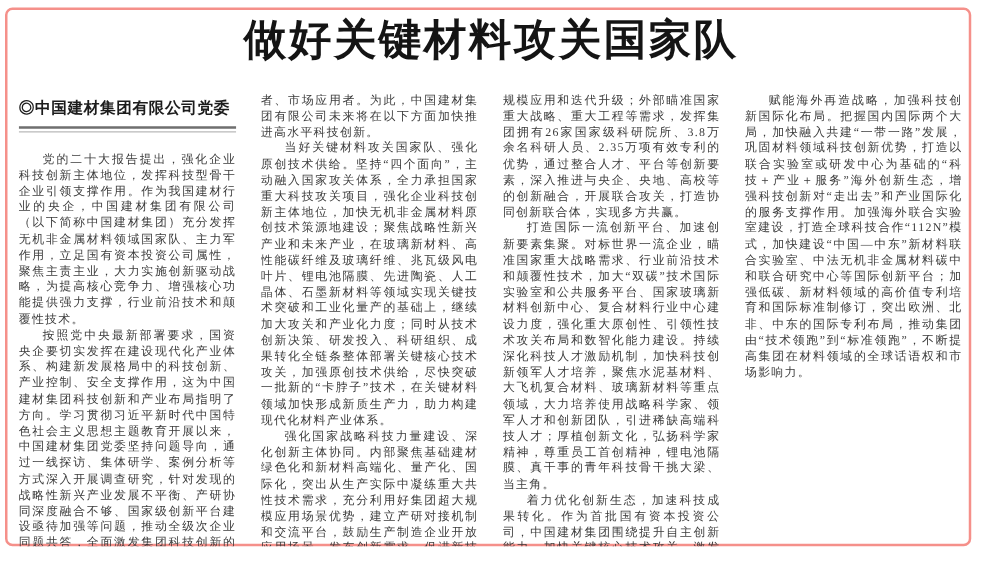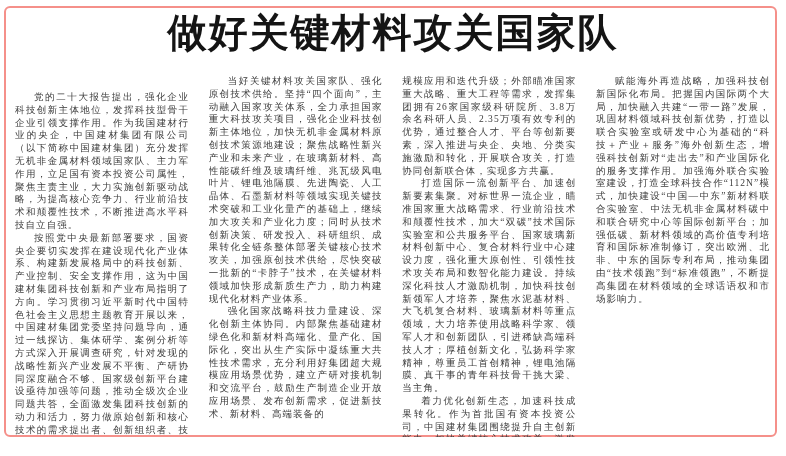--- a/index.html
+++ b/index.html
@@ -15,21 +15,21 @@
     left:4px;top:6px;
     width:773px;height:431px;
     border:2px solid #f5908a;
     border-radius:6px;
     box-sizing:border-box;
   }
   .title{
     position:absolute;
     left:0;top:10px;width:786px;
     text-align:center;
-    font-size:39px;
+    font-size:34px;
     font-weight:700;
     letter-spacing:2px;
     color:#141414;
     margin:0;
     line-height:46px;
   }
   .content{
     position:absolute;
     left:15px;top:75px;
     width:755px;height:362px;
@@ -72,36 +72,43 @@
 </head>
 <body style="background: rgb(255, 255, 255);">
 
 <div class="frame" style="border-color: rgb(245, 144, 138);"></div>
 
 <h1 class="title" style="color: rgb(20, 20, 20);">做好关键材料攻关国家队</h1>
 
 <div class="content">
 
   <div class="col">
+    <div class="byline-wrap">
+      <div class="byline">
+        <span>◎</span><span>中国建材集团有限公司党委</span>
+      </div>
+      <div class="byline-rule"></div>
+    </div>
     <div class="col-body">
-        <p class="para indent">党的二十大报告提出，强化企业科技创新主体地位，发挥科技型骨干企业引领支撑作用。作为我国建材行业的央企，中国建材集团有限公司（以下简称中国建材集团）充分发挥无机非金属材料领域国家队、主力军作用，立足国有资本投资公司属性，聚焦主责主业，大力实施创新驱动战略，为提高核心竞争力、行业前沿技术和颠覆性技术，不断推进高水平科技自立自强。</p>
+        <p class="para indent">党的二十大报告提出，强化企业科技创新主体地位，发挥科技型骨干企业引领支撑作用。作为我国建材行业的央企，中国建材集团有限公司（以下简称中国建材集团）充分发挥无机非金属材料领域国家队、主力军作用，立足国有资本投资公司属性，聚焦主责主业，大力实施创新驱动战略，为提高核心竞争力、增强核心功能提供强力支撑，行业前沿技术和颠覆性技术。</p>
         <p class="para indent">按照党中央最新部署要求，国资央企要切实发挥在建设现代化产业体系、构建新发展格局中的科技创新、产业控制、安全支撑作用，这为中国建材集团科技创新和产业布局指明了方向。学习贯彻习近平新时代中国特色社会主义思想主题教育开展以来，中国建材集团党委坚持问题导向，通过一线探访、集体研学、案例分析等方式深入开展调查研究，针对发现的战略性新兴产业发展不平衡、产研协同深度融合不够、国家级创新平台建设亟待加强等问题，推动全级次企业同题共答，全面激发集团科技创新的动力和活力，努力做原始创新和核心技术的需求提出者、创新组织者、技术供给</p>
       </div>
   </div>
 
   <div class="col">
     <div class="col-body flush">
+        <p class="para">者、市场应用者。为此，中国建材集团有限公司未来将在以下方面加快推进高水平科技创新。</p>
         <p class="para indent">当好关键材料攻关国家队、强化原创技术供给。坚持“四个面向”，主动融入国家攻关体系，全力承担国家重大科技攻关项目，强化企业科技创新主体地位，加快无机非金属材料原创技术策源地建设；聚焦战略性新兴产业和未来产业，在玻璃新材料、高性能碳纤维及玻璃纤维、兆瓦级风电叶片、锂电池隔膜、先进陶瓷、人工晶体、石墨新材料等领域实现关键技术突破和工业化量产的基础上，继续加大攻关和产业化力度；同时从技术创新决策、研发投入、科研组织、成果转化全链条整体部署关键核心技术攻关，加强原创技术供给，尽快突破一批新的“卡脖子”技术，在关键材料领域加快形成新质生产力，助力构建现代化材料产业体系。</p>
         <p class="para indent">强化国家战略科技力量建设、深化创新主体协同。内部聚焦基础建材绿色化和新材料高端化、量产化、国际化，突出从生产实际中凝练重大共性技术需求，充分利用好集团超大规模应用场景优势，建立产研对接机制和交流平台，鼓励生产制造企业开放应用场景、发布创新需求，促进新技术、新材料、高端装备的</p>
       </div>
   </div>
 
   <div class="col">
     <div class="col-body flush">
-        <p class="para">规模应用和迭代升级；外部瞄准国家重大战略、重大工程等需求，发挥集团拥有26家国家级科研院所、3.8万余名科研人员、2.35万项有效专利的优势，通过整合人才、平台等创新要素，深入推进与央企、央地、分类实施激励和转化，开展联合攻关，打造协同创新联合体，实现多方共赢。</p>
+        <p class="para">规模应用和迭代升级；外部瞄准国家重大战略、重大工程等需求，发挥集团拥有26家国家级科研院所、3.8万余名科研人员、2.35万项有效专利的优势，通过整合人才、平台等创新要素，深入推进与央企、央地、高校等的创新融合，开展联合攻关，打造协同创新联合体，实现多方共赢。</p>
         <p class="para indent">打造国际一流创新平台、加速创新要素集聚。对标世界一流企业，瞄准国家重大战略需求、行业前沿技术和颠覆性技术，加大“双碳”技术国际实验室和公共服务平台、国家玻璃新材料创新中心、复合材料行业中心建设力度，强化重大原创性、引领性技术攻关布局和数智化能力建设。持续深化科技人才激励机制，加快科技创新领军人才培养，聚焦水泥基材料、大飞机复合材料、玻璃新材料等重点领域，大力培养使用战略科学家、领军人才和创新团队，引进稀缺高端科技人才；厚植创新文化，弘扬科学家精神，尊重员工首创精神，锂电池隔膜、真干事的青年科技骨干挑大梁、当主角。</p>
         <p class="para indent">着力优化创新生态，加速科技成果转化。作为首批国有资本投资公司，中国建材集团围绕提升自主创新能力，加快关键核心技术攻关，激发科技创新动力活力等工作，制定中长期激励约束指导</p>
       </div>
   </div>
 
   <div class="col">
     <div class="col-body flush">
         <p class="para indent">赋能海外再造战略，加强科技创新国际化布局。把握国内国际两个大局，加快融入共建“一带一路”发展，巩固材料领域科技创新优势，打造以联合实验室或研发中心为基础的“科技＋产业＋服务”海外创新生态，增强科技创新对“走出去”和产业国际化的服务支撑作用。加强海外联合实验室建设，打造全球科技合作“112N”模式，加快建设“中国—中东”新材料联合实验室、中法无机非金属材料碳中和联合研究中心等国际创新平台；加强低碳、新材料领域的高价值专利培育和国际标准制修订，突出欧洲、北非、中东的国际专利布局，推动集团由“技术领跑”到“标准领跑”，不断提高集团在材料领域的全球话语权和市场影响力。</p>
       </div>
   </div>

